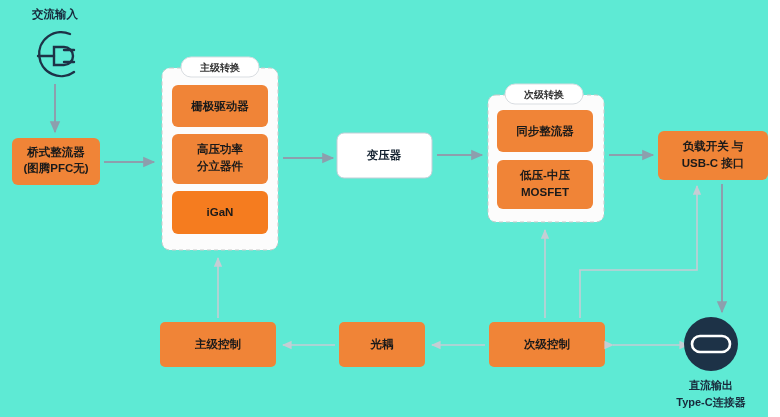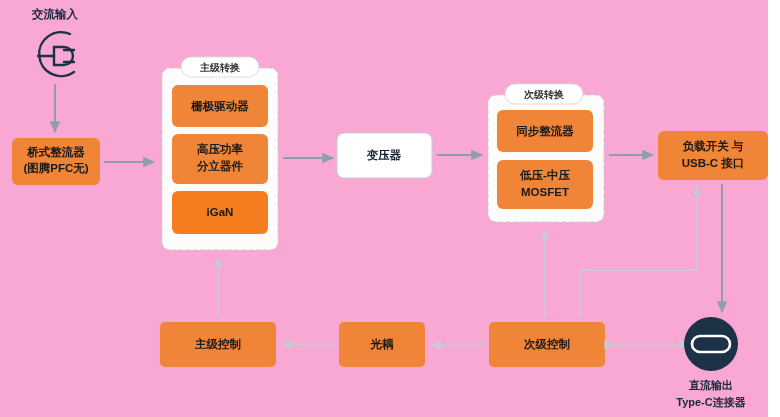--- a/index.html
+++ b/index.html
@@ -1,21 +1,21 @@
 <!DOCTYPE html>
 <html><head>
 <meta charset="utf-8">
 <style>
   html,body{margin:0;padding:0;background:#ffffff;}
   body{
     width:780px;height:417px;overflow:hidden;
     font-family:"Liberation Sans","DejaVu Sans",sans-serif;
     -webkit-font-smoothing:antialiased;
   }
-  #stage{position:relative;width:768px;height:417px;background:#f9a8d4;}
+  #stage{position:relative;width:768px;height:417px;background:#5eead4;}
   svg{position:absolute;left:0;top:0;width:780px;height:417px;}
 
   .node-label{
     font-size:11.5px;font-weight:700;fill:#1a1a1a;
     text-anchor:middle;dominant-baseline:middle;
   }
   .node-label.light{fill:#12202f;}
   .group-title{
     font-size:10px;font-weight:700;fill:#333;
     text-anchor:middle;dominant-baseline:middle;

